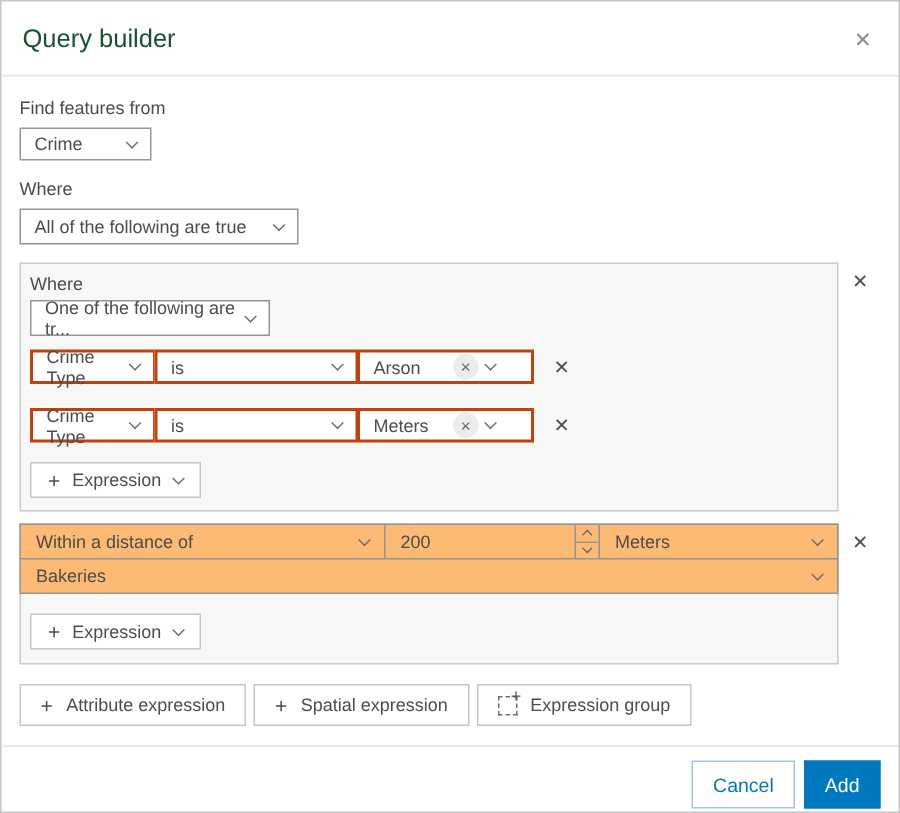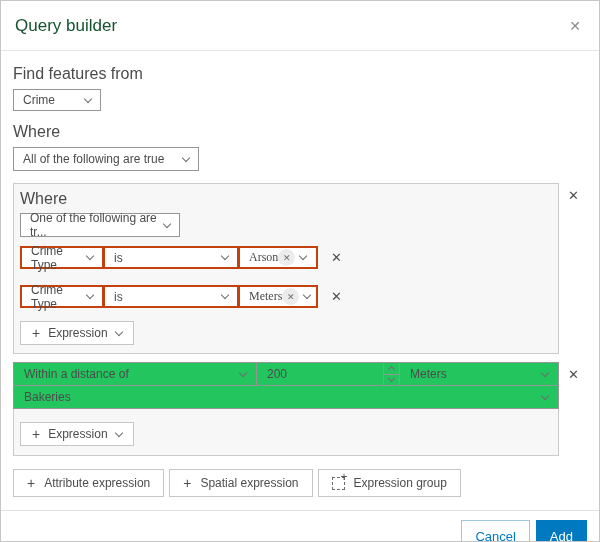--- a/index.html
+++ b/index.html
@@ -10,21 +10,21 @@
     border:1px solid #c5c5c5; display:flex; flex-direction:column;
     color:#4c4c4c; overflow:hidden;
   }
   
   .hdr { height:50px; flex:0 0 50px; display:flex; align-items:center;
          justify-content:space-between; padding:0 16px 0 14px; border-bottom:1px solid #e4e4e4; }
   .hdr-title { font-size:17px; color:#14532d; }
   .hdr-close { font-size:14px; color:#8c8c8c; cursor:pointer; line-height:1; padding:2px; }
   
   .content { flex:1 1 auto; padding:14px 12px 0 12px; }
-  .lbl { font-size:16px; color:#4b4b4b; }
+  .lbl { font-size:12px; color:#4b4b4b; }
   .select, .btn-exp {
     background:#fff; border:1px solid #959595; height:24px;
     display:inline-flex; align-items:center; font-size:12px; color:#4c4c4c;
     padding:0 9px; cursor:pointer;
   }
   .select { justify-content:space-between; }
   .chev { display:inline-block; width:6px; height:6px;
           border-right:1.4px solid #6e6e6e; border-bottom:1.4px solid #6e6e6e;
           transform:rotate(45deg); margin-top:-3px; flex:0 0 auto; }
   .sel-crime { width:88px; height:22px; margin-top:6px; }
@@ -37,32 +37,32 @@
   .grp1 { padding:6px 6px 8px 6px; }
   .grp1 .sel-combine2 { width:160px; margin-top:4px; background:#fff; }
   .exp-row { display:flex; align-items:center; margin-top:16px; }
   .exp-row.first { margin-top:9px; }
   .cell { background:#fff; border:2px solid #c2410c; height:23px;
           display:flex; align-items:center; justify-content:space-between;
           font-size:12px; padding:0 9px; cursor:pointer; }
   .cell + .cell { margin-left:-1px; }
   .c-field { width:84px; }
   .c-op { width:136px; }
-  .c-val { width:80px; padding-right:24px;font-family:Liberation Serif, serif; }
+  .c-val { width:118px; padding-right:24px; }
   .val-right { display:flex; align-items:center; gap:5px; }
   .chip-x { width:17px; height:17px; border-radius:50%; background:#ececec;
             display:flex; align-items:center; justify-content:center;
             font-size:9px; color:#6e6e6e; cursor:pointer; }
   .row-x { margin-left:13px; font-size:13px; color:#4f4f4f; cursor:pointer; line-height:1; }
   .btn-exp { gap:8px; margin-top:13px; height:24px; border-color:#c6c6c6; padding:0 11px; }
   .plus { font-size:14px; color:#4c4c4c; line-height:1; }
   
   .grp2 { padding:0 0 9px 0; }
   .g2row { display:flex; margin:-1px -1px 0 -1px; }
-  .g2cell { background:#22c55e; border:1px solid #959595; height:24px;
+  .g2cell { background:#fdba74; border:1px solid #959595; height:24px;
             display:flex; align-items:center; justify-content:space-between;
             font-size:12px; padding:0 10px; cursor:pointer; }
   .g2cell + .g2cell { margin-left:-1px; }
   .g2-mode { flex:0 0 244px; }
   .g2-num { flex:0 0 144px; padding:0; cursor:text; }
   .g2-num .numval { padding-left:10px; }
   .spin { width:16px; height:100%; border-left:1px solid #959595; display:flex;
           flex-direction:column; flex:0 0 16px; }
   .spin-btn { flex:1; display:flex; align-items:center; justify-content:center; cursor:pointer; }
   .spin-btn.up { border-bottom:1px solid #959595; }

